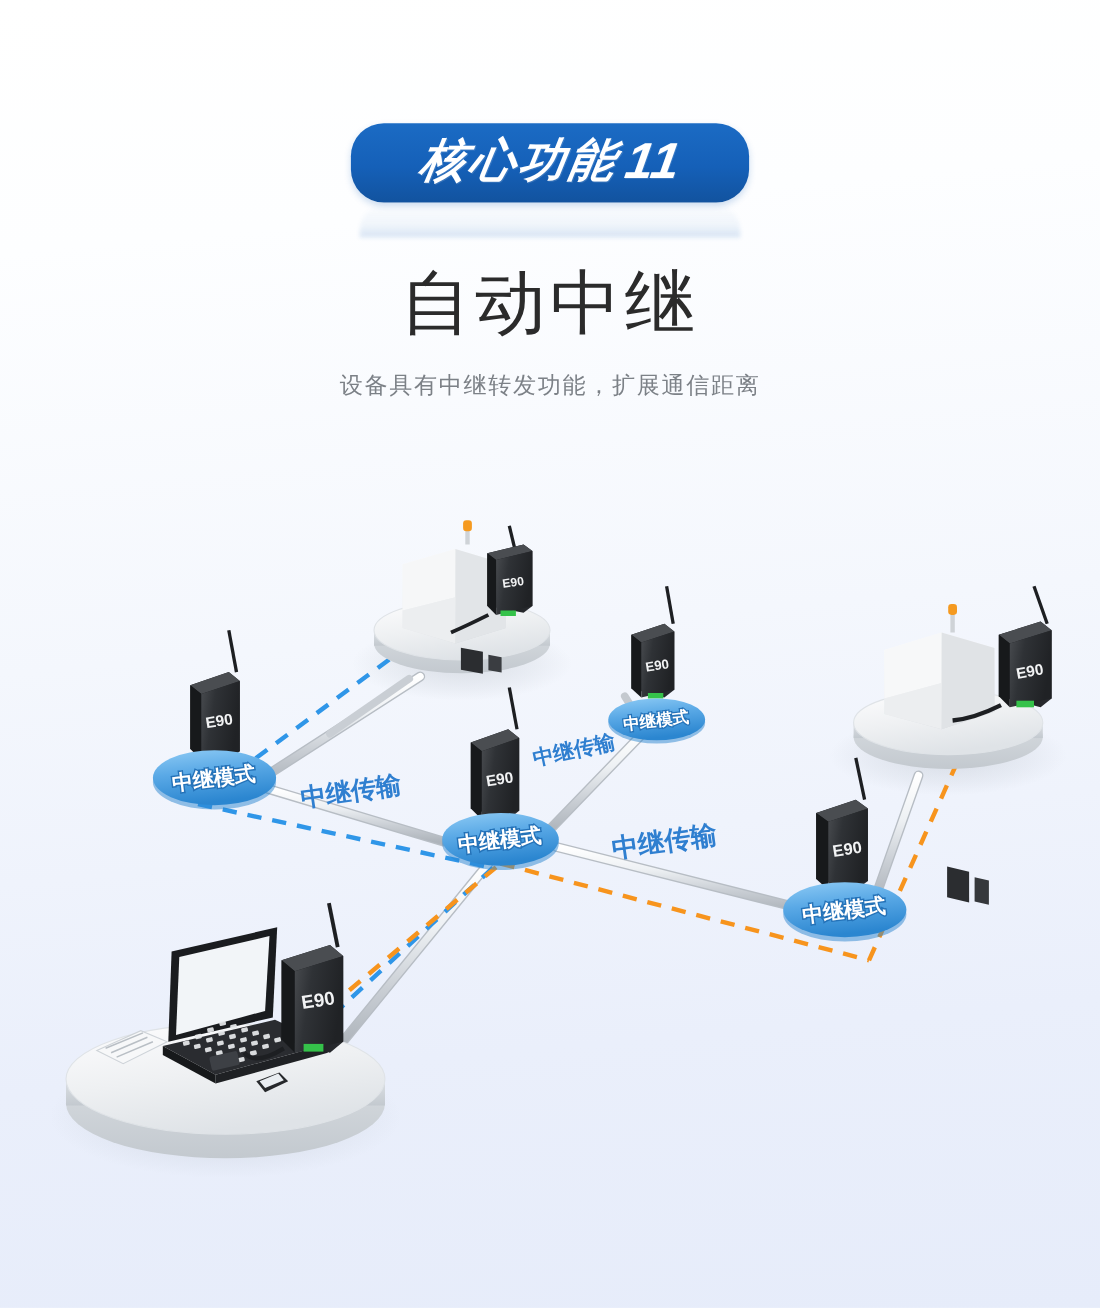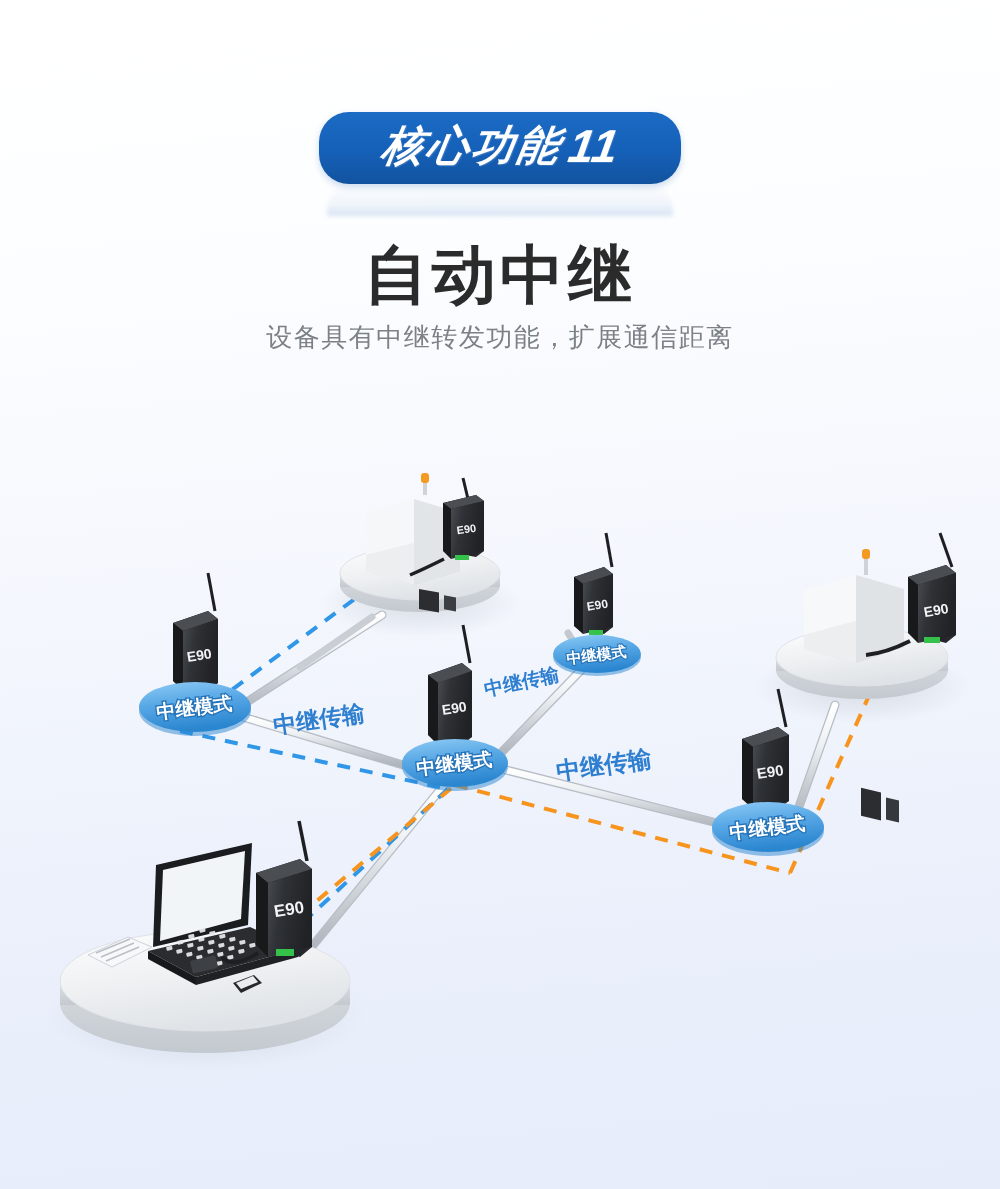--- a/index.html
+++ b/index.html
@@ -45,28 +45,28 @@
     background:linear-gradient(180deg,rgba(21,96,184,.30) 0%,rgba(21,96,184,.10) 35%,rgba(21,96,184,0) 100%);
     border-radius:0 0 26px 26px;
     filter:blur(2px);
     transform:scaleY(-1);
     opacity:.55;
   }
 
   .main-title {
     margin-top:56px;
     font-size:64px;
-    font-weight:bold;
+    font-weight:normal;
     color:#2b2b2b;
     letter-spacing:4px;
     line-height:1.1;
   }
   .subtitle {
-    margin-top:10px;
-    font-size:26px;
+    margin-top:26px;
+    font-size:21px;
     color:#7c8187;
     letter-spacing:1.5px;
     font-weight:normal;
   }
 
   
   .diagram { position:absolute; left:0; top:455px; width:1000px; height:700px; }
   .diagram svg { display:block; }
 </style>
 </head>

